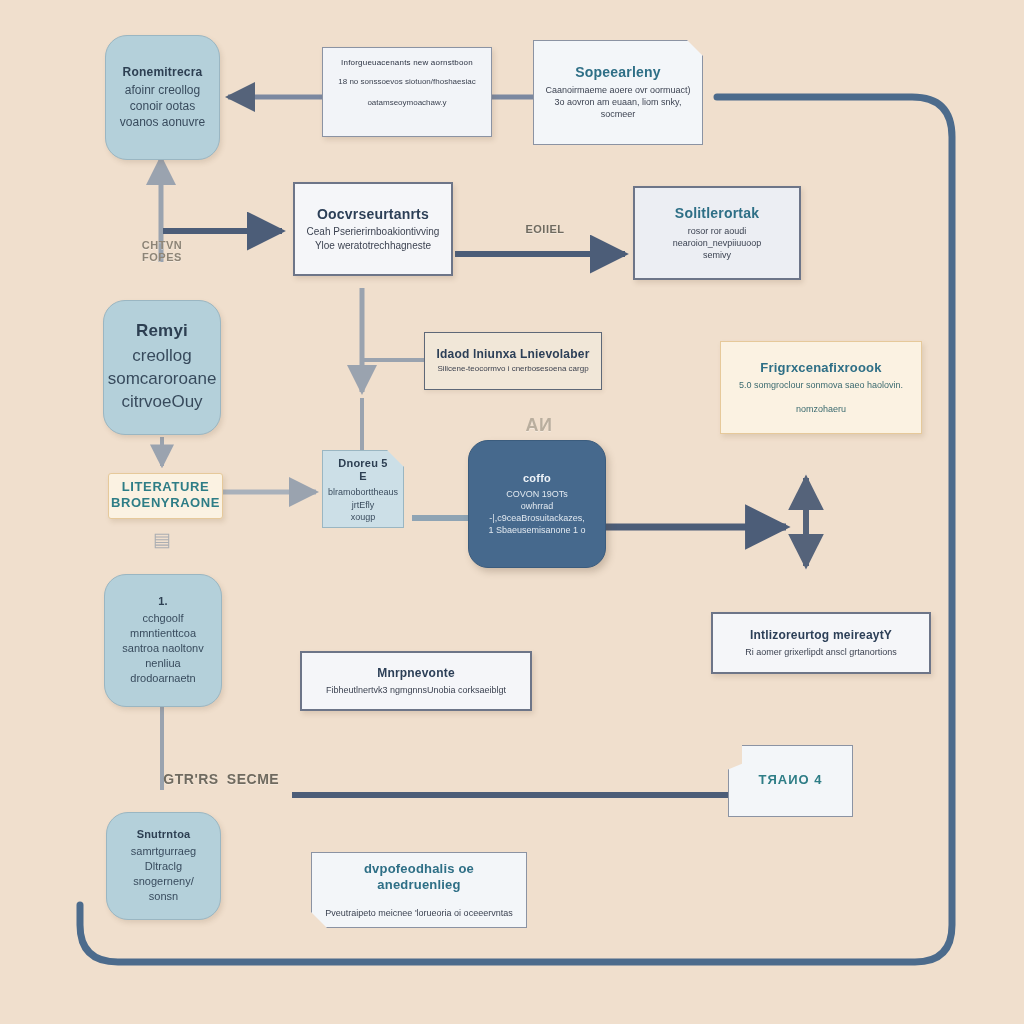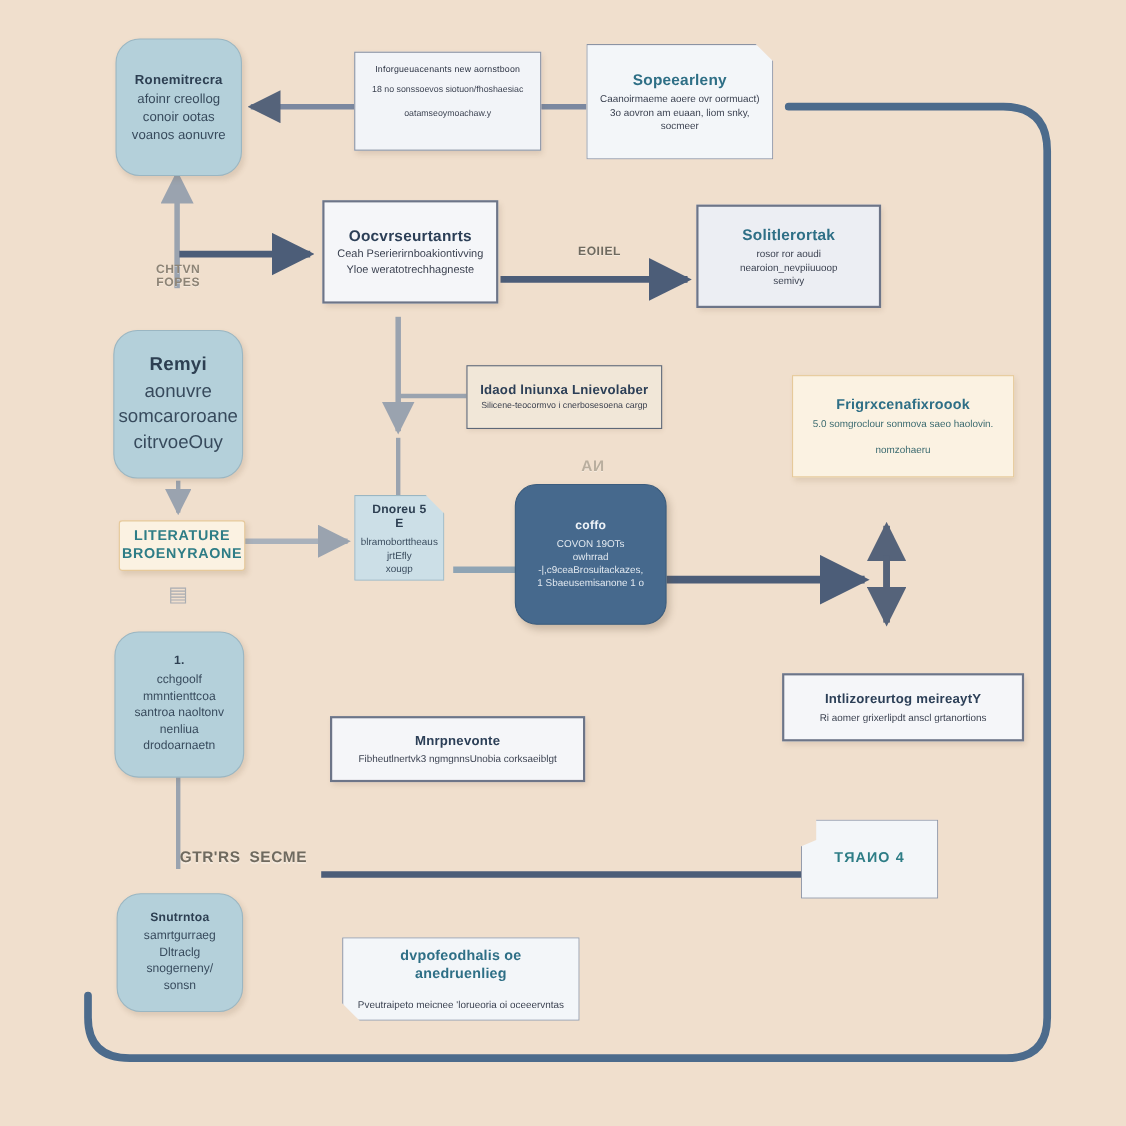--- a/index.html
+++ b/index.html
@@ -234,21 +234,21 @@
   </div>
 
   <div class="node n-white" style="left:633px; top:186px; width:168px; height:94px; font-size:9px; background:#eceef3;">
     <div class="n-title blue-h" style="font-size:14px;">Solitlerortak</div>
     <div class="n-body" style="white-space:pre-line;">rosor ror aoudi nearoion_nevpiiuuoop
 semivy</div>
   </div>
 
   <div class="node n-round" style="left:103px; top:300px; width:118px; height:135px; font-size:17px;">
     <div class="n-title">Remyi</div>
-    <div class="n-body" style="white-space:pre-line;">aonuvre
+    <div class="n-body" style="white-space:pre-line;">creollog
 somcaroroane
 citrvoeOuy</div>
   </div>
 
   <div class="node n-ghost" style="left:424px; top:332px; width:178px; height:58px; font-size:8px;">
     <div class="n-title navy" style="font-size:12px;">Idaod lniunxa Lnievolaber</div>
     <div class="n-body">Silicene-teocormvo i cnerbosesoena cargp</div>
   </div>
 
   <div class="node n-cream" style="left:720px; top:341px; width:202px; height:93px; font-size:9px;">
@@ -310,17 +310,17 @@
   <div class="node n-doc fold-bl" style="left:311px; top:852px; width:216px; height:76px; font-size:9px;">
     <div class="n-title blue-h" style="font-size:13px;">dvpofeodhalis oe anedruenlieg</div>
     <div class="n-body">Pveutraipeto meicnee 'lorueoria oi oceeervntas</div>
   </div>
 
   <div class="edge-label" style="left:122px; top:240px; width:80px; white-space:pre-line; line-height:1.05;">CHTVN
 FOPES</div>
   <div class="edge-label strong" style="left:500px; top:223px; width:90px;">EOIIEL</div>
   <div class="edge-label strong" style="left:156px; top:771px; width:70px; font-size:14px;">GTR'RS</div>
   <div class="edge-label strong" style="left:222px; top:771px; width:62px; font-size:14px;">SECME</div>
-  <div class="edge-label" style="left:522px; top:415px; width:34px; font-size:14px; color:#b9ae9e;">AИ</div>
+  <div class="edge-label" style="left:522px; top:415px; width:34px; font-size:18px; color:#b9ae9e;">AИ</div>
 
   <div class="mini-icon" style="left:153px; top:528px; font-size:19px;">▤</div>
 
 </div>
 
 </body></html>

